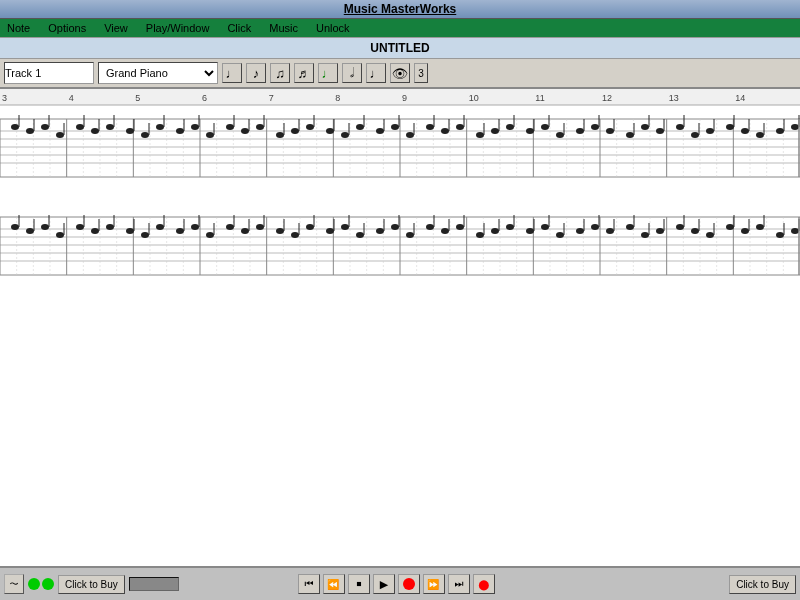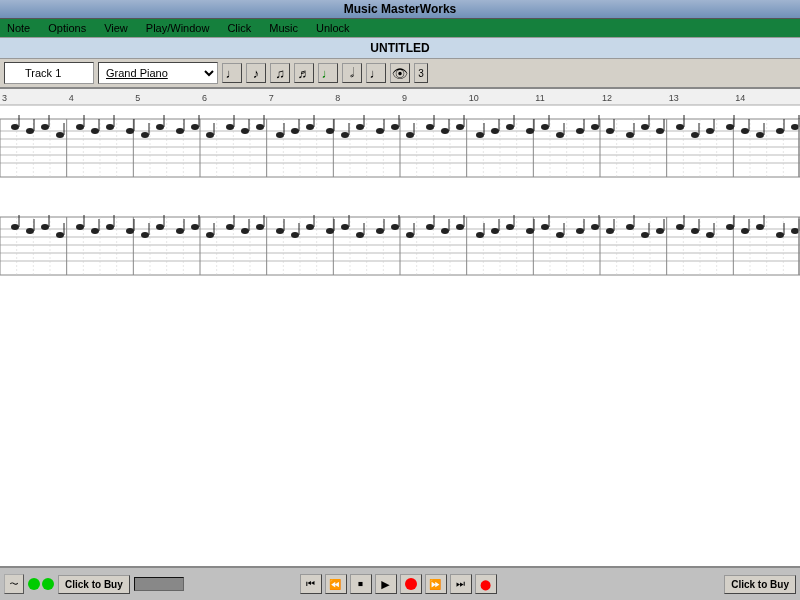--- a/index.html
+++ b/index.html
@@ -16,20 +16,21 @@
 
     
     #title-bar {
       background: linear-gradient(to bottom, #a0b4d0, #7090b8);
       text-align: center;
       padding: 2px 0;
       font-size: 12px;
       font-weight: bold;
       color: #000;
       border-bottom: 1px solid #555;
+      text-decoration: underline;
     }
 
     
     #menu-bar {
       background: #15803d;
       display: flex;
       align-items: center;
       padding: 2px 4px;
       border-bottom: 1px solid #999;
       gap: 12px;
@@ -57,31 +58,30 @@
       align-items: center;
       padding: 3px 4px;
       border-bottom: 2px solid #888;
       gap: 4px;
     }
     #track-name-input {
       width: 90px;
       height: 22px;
       border: 1px inset #999;
       background: white;
-      padding: 1px 20px;
+      padding: 1px 0;
       font-size: 11px;
     }
     #instrument-select {
       width: 120px;
       height: 22px;
       border: 1px inset #999;
       background: white;
       padding: 1px 3px;
       font-size: 11px;
-      text-decoration: underline;
     }
     .note-btn {
       width: 20px;
       height: 20px;
       background: #d4d0c8;
       border: 1px outset #999;
       display: flex;
       align-items: center;
       justify-content: center;
       cursor: pointer;
@@ -118,21 +118,21 @@
       justify-content: center;
       font-size: 10px;
     }
 
     .buy-btn {
       background: #d4d0c8;
       border: 1px outset #999;
       padding: 3px 6px;
       font-size: 10px;
       cursor: pointer;
-      font-weight: bold;
+      font-weight: normal;
     }
 
     .progress-bar {
       width: 50px;
       height: 14px;
       background: #888;
       border: 1px inset #666;
     }
 
     .transport-btn {

